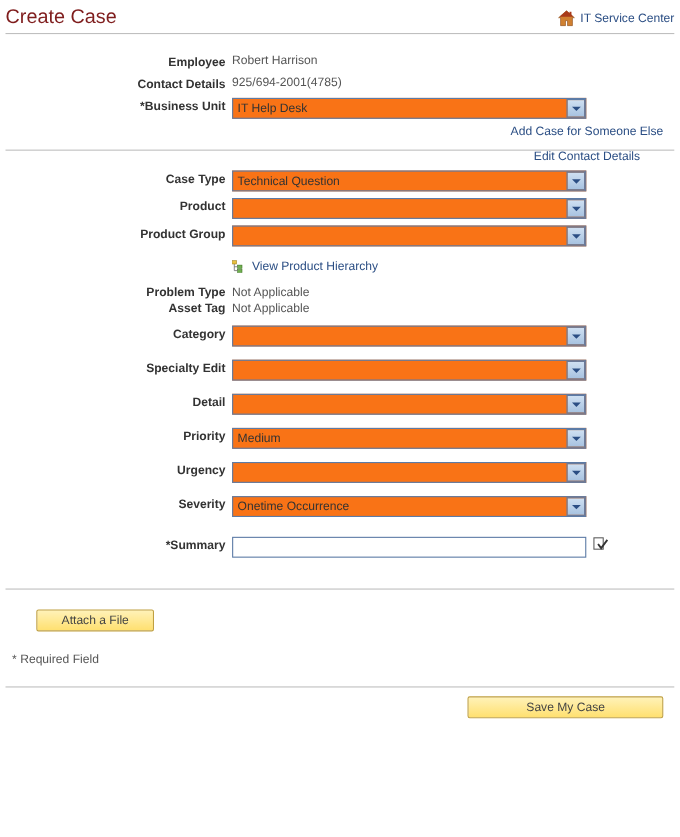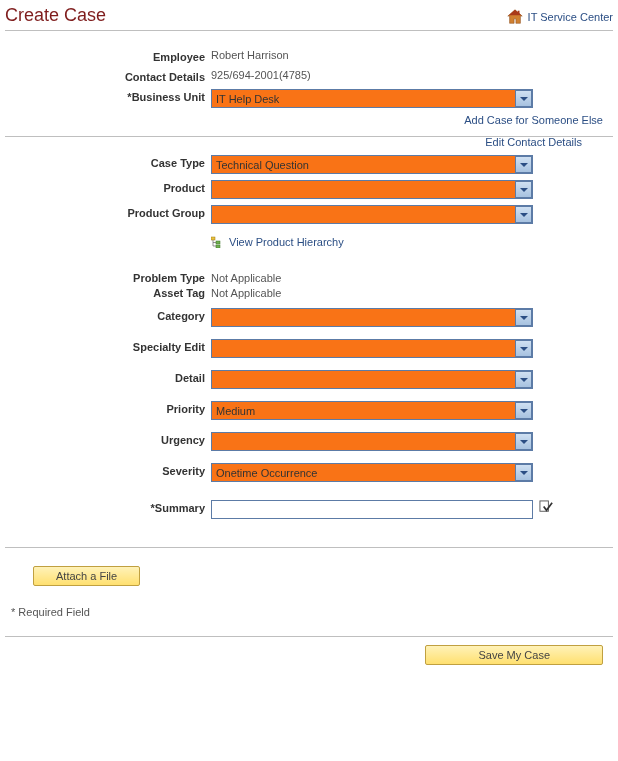--- a/index.html
+++ b/index.html
@@ -106,21 +106,21 @@
       border-left: 4px solid transparent;
       border-right: 4px solid transparent;
       border-top: 4px solid #2b4e84;
     }
     hr.sep {
       border: none;
       border-top: 1px solid #bfbfbf;
       margin: 28px 0 18px;
     }
     .hierarchy-link {
-      margin: 6px 0 24px 206px;
+      margin: 6px 0 12px 206px;
       display: inline-flex;
       align-items: center;
       gap: 4px;
       color: #2b4e84;
       font-size: 11px;
       cursor: pointer;
     }
     .hierarchy-icon {
       width: 14px;
       height: 12px;

